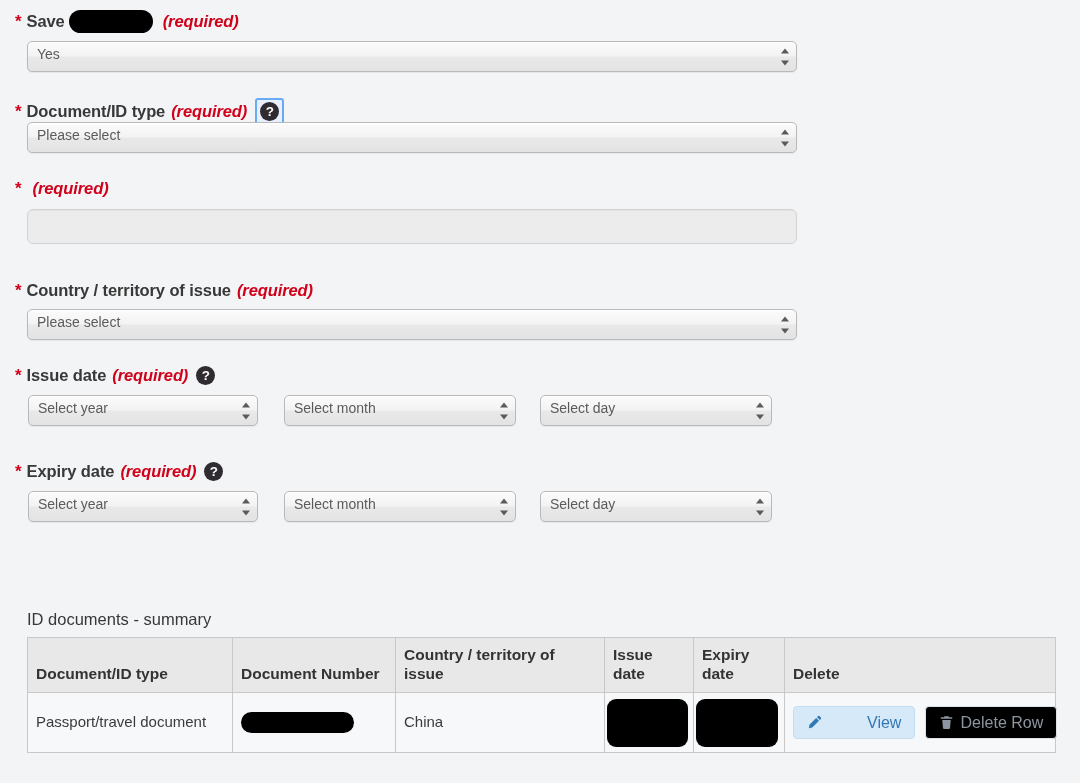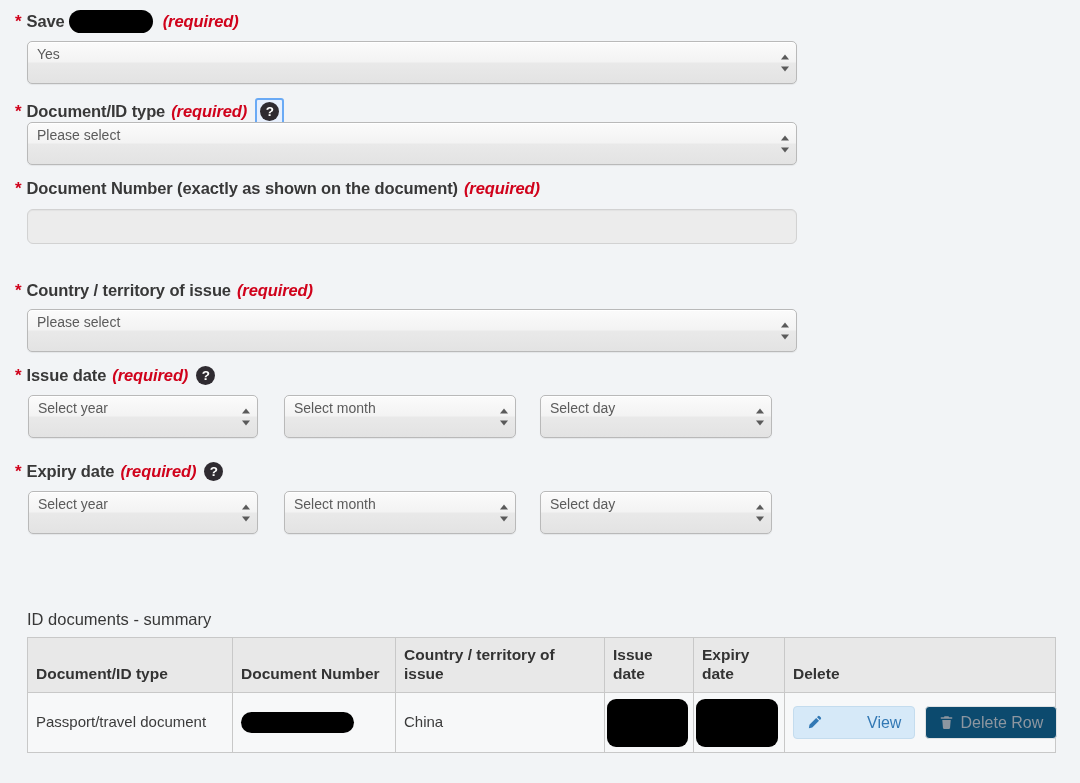--- a/index.html
+++ b/index.html
@@ -84,21 +84,21 @@
     border: 2px solid #6aaaf5;
     border-radius: 3px;
     background: #e8f0fd;
   }
   .help-wrap-focus .help-icon { margin-left: 0; }
 
   
   .sel {
     position: relative;
     display: inline-block;
-    height: 43px;
+    height: 31px;
     box-sizing: border-box;
     border: 1px solid #b9b9b9;
     border-radius: 5px;
     background: linear-gradient(to bottom, #fbfbfb 0%, #f3f3f3 48%, #e9e9e9 52%, #e3e3e3 100%);
     box-shadow: 0 1px 0 rgba(255,255,255,0.9) inset, 0 1px 1px rgba(0,0,0,0.06);
     font-size: 14px;
     color: #5b5b5b;
     line-height: 25px;
     padding-left: 9px;
     padding-right: 26px;
@@ -198,21 +198,21 @@
     cursor: pointer;
     border: 1px solid transparent;
   }
   .action-view {
     background: #d6e9f8;
     color: #3278b4;
     border-color: #c4dcee;
     gap: 45px;
   }
   .action-delete {
-    background: #0c4a6e;
+    background: #000000;
     color: #8d96a0;
     border-color: #dfe2e4;
     margin-left: 5px;
   }
   .icon-svg { display: block; }
 </style>
 </head>
 <body>
 
 <div class="page">
@@ -249,21 +249,20 @@
     <span>Please select</span>
     <span class="arrows">
       <span class="arrow-up"></span>
         <span class="arrow-dn"></span>
     </span>
   </div>
 
   <div style="position:absolute; left:15px; top:179px;">
     <div class="field-label">
       <span class="asterisk">*</span>
-      <span>Document Number (exactly as shown on the document)</span>
       <span class="req">(required)</span>
     </div>
   </div>
 
   <div class="textinput" style="position:absolute; left:27px; top:209px; width:770px;"></div>
 
   <div style="position:absolute; left:15px; top:281px;">
     <div class="field-label">
       <span class="asterisk">*</span>
       <span>Country / territory of issue</span>

